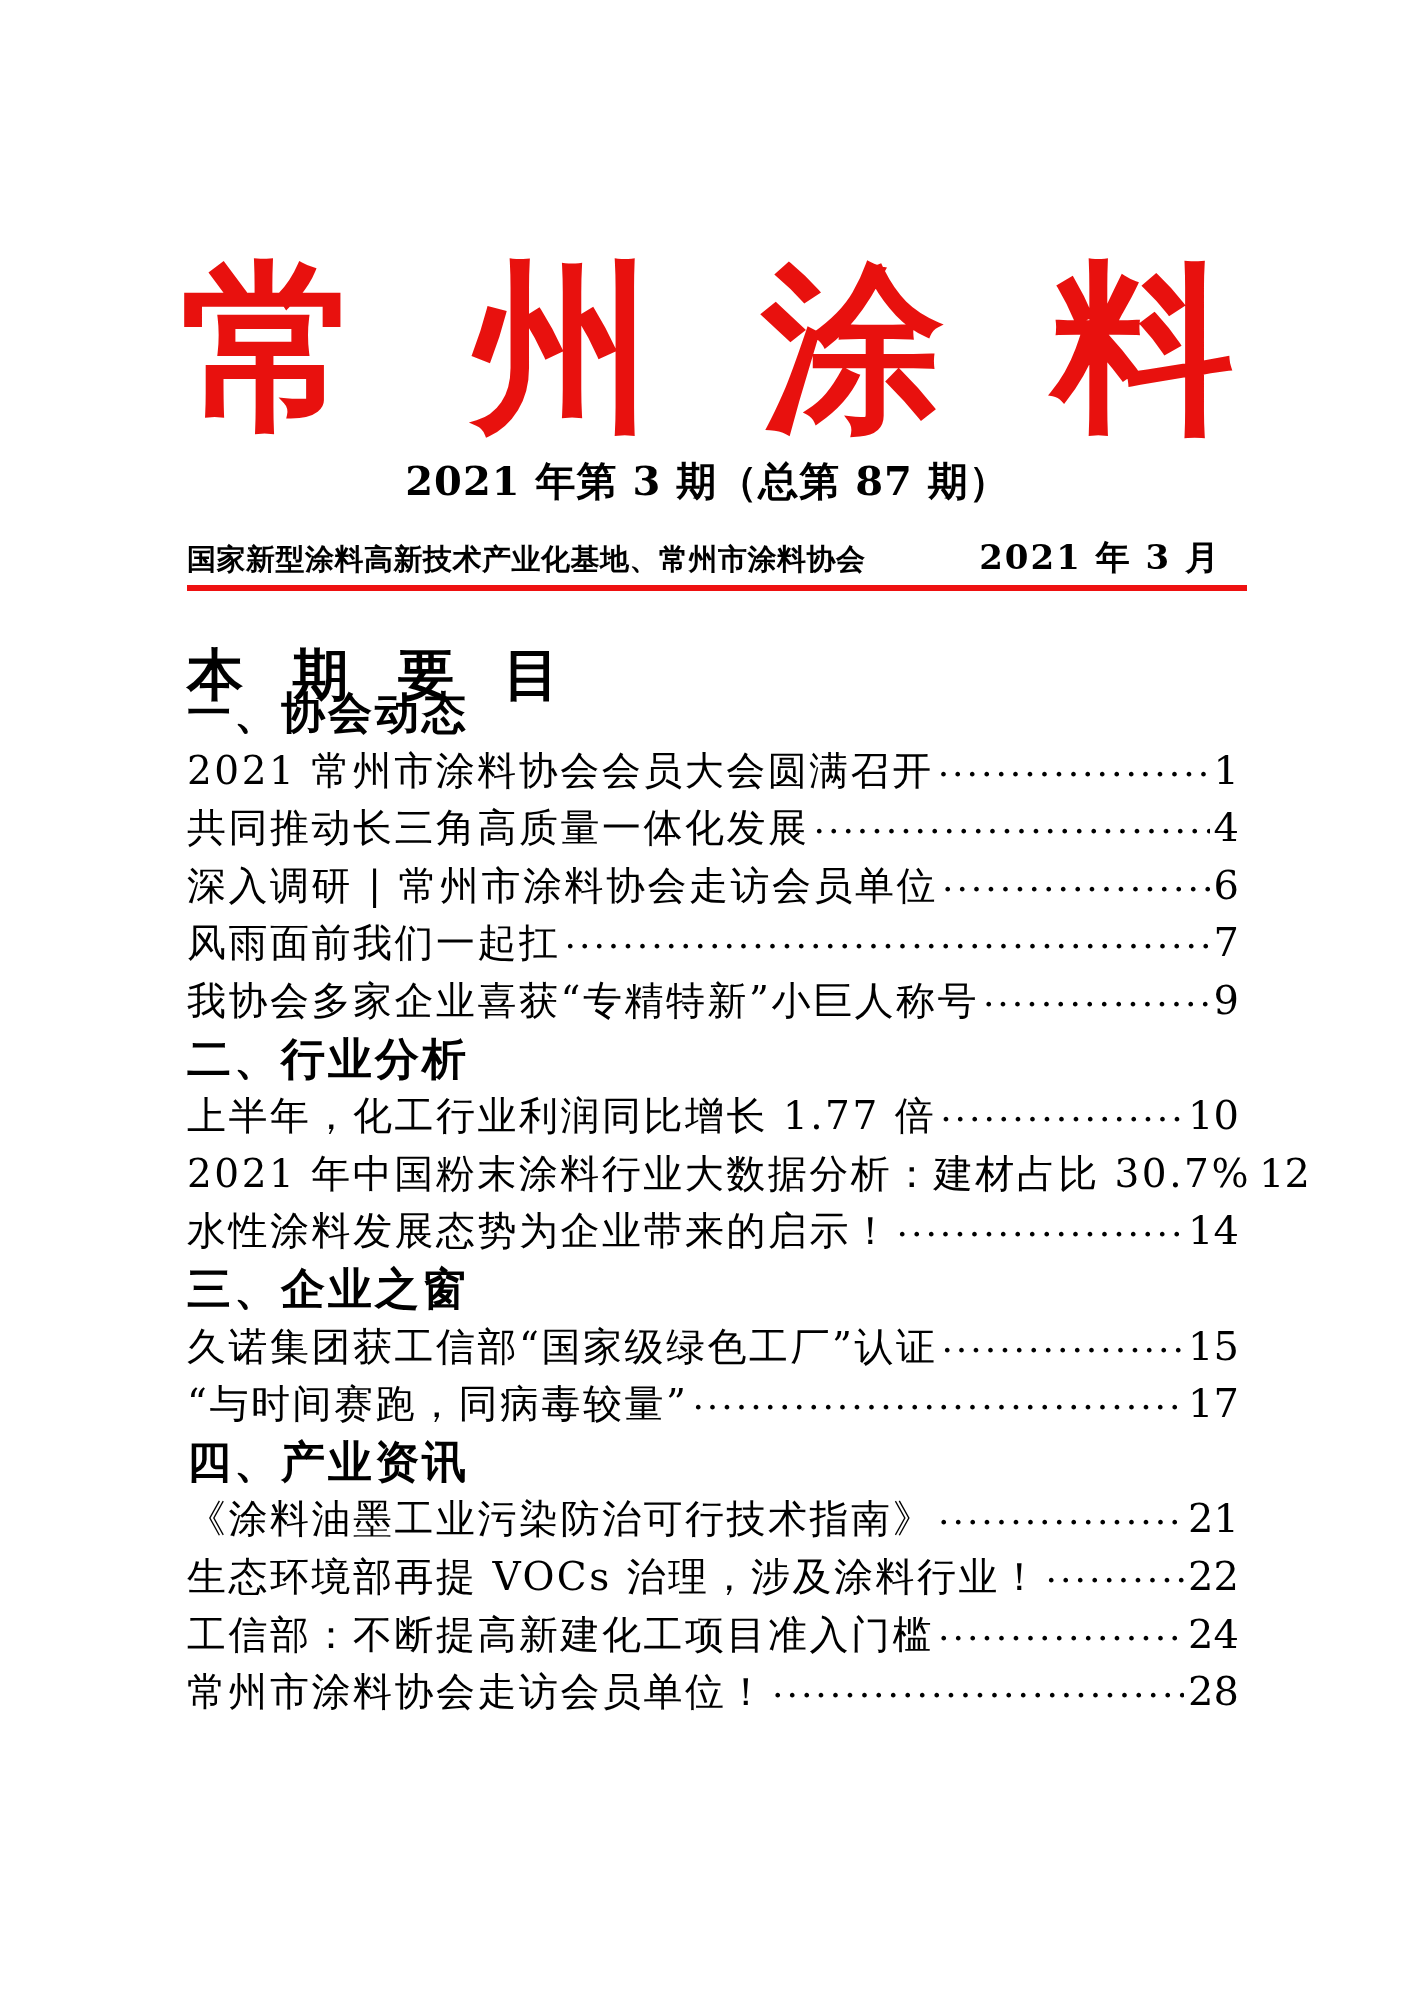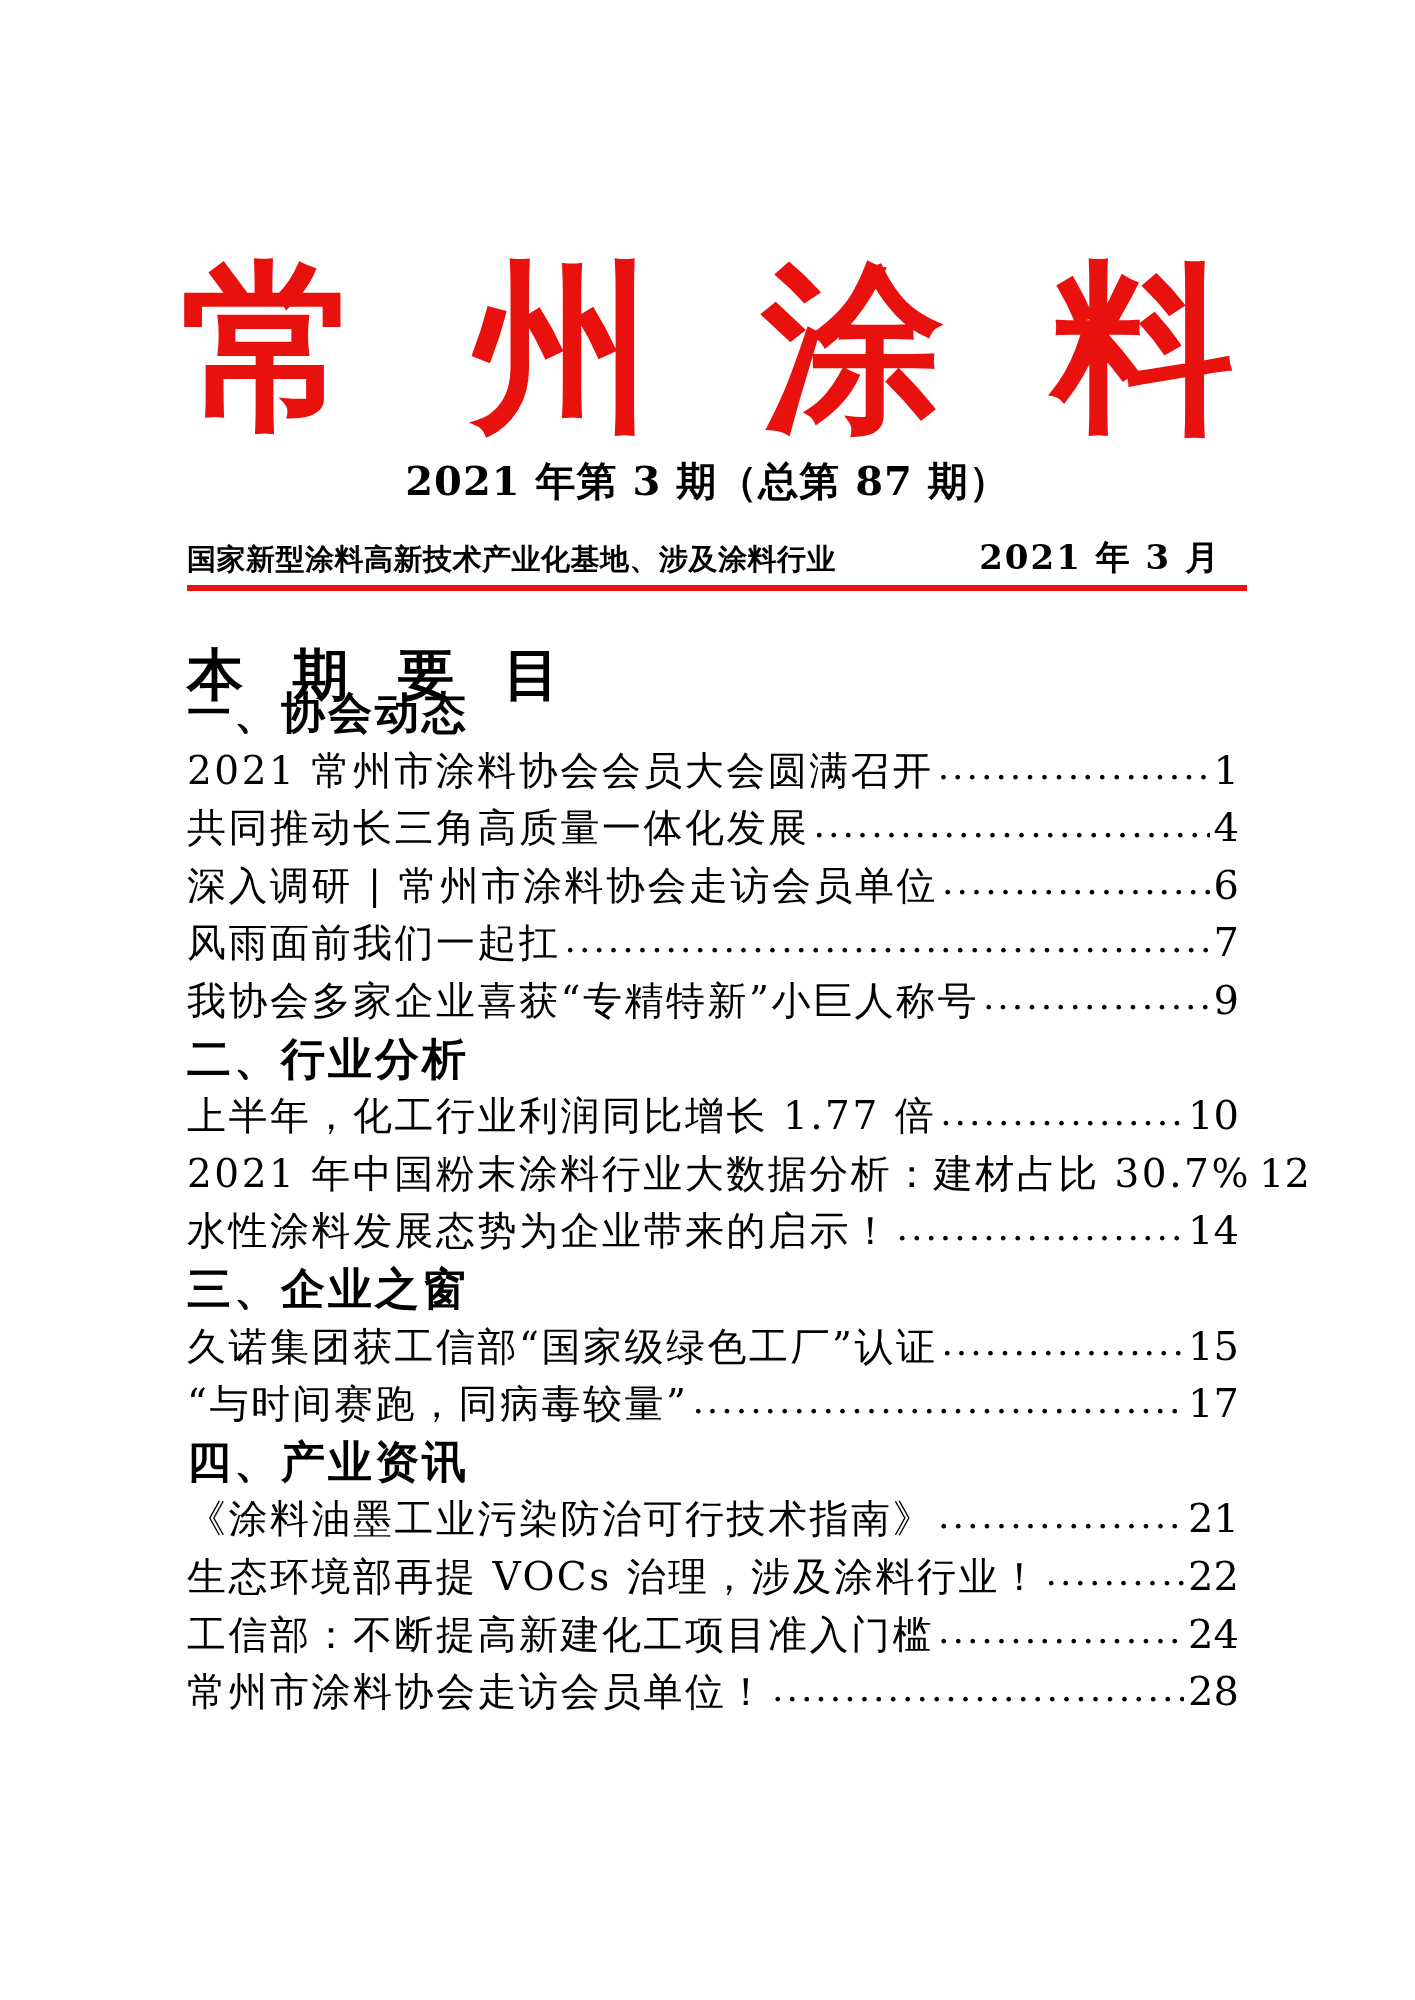--- a/index.html
+++ b/index.html
@@ -99,21 +99,21 @@
     height: 57.6px;
     line-height: 57.6px;
     font-family: "DejaVu Sans", "Liberation Sans", sans-serif;
     font-weight: bold;
     font-size: 44px;
     letter-spacing: 3px;
     white-space: nowrap;
   }
   .toc-row {
     display: flex;
-    align-items: center;
+    align-items: flex-end;
     height: 57.6px;
     padding-right: 8px;
   }
   .toc-row .t {
     flex: 0 0 auto;
     font-size: 39px;
     line-height: 57.6px;
     letter-spacing: 2.5px;
     white-space: nowrap;
   }
@@ -141,21 +141,21 @@
 
 <div class="page">
 
   <h1 class="masthead">常 州 涂 料</h1>
 
   <div class="issue">2021 年第 3 期（总第 87 期）</div>
 
   <div class="content">
 
     <div class="pub-row">
-      <span class="pub-name">国家新型涂料高新技术产业化基地、涉及涂料行业</span>
+      <span class="pub-name">国家新型涂料高新技术产业化基地、常州市涂料协会</span>
       <span class="pub-date">2021 年 3 月</span>
     </div>
 
     <div class="red-rule"></div>
 
     <h2 class="toc-title">本 期 要 目</h2>
 
     <section class="toc">
 
       <div class="sec-heading">一、协会动态</div>

